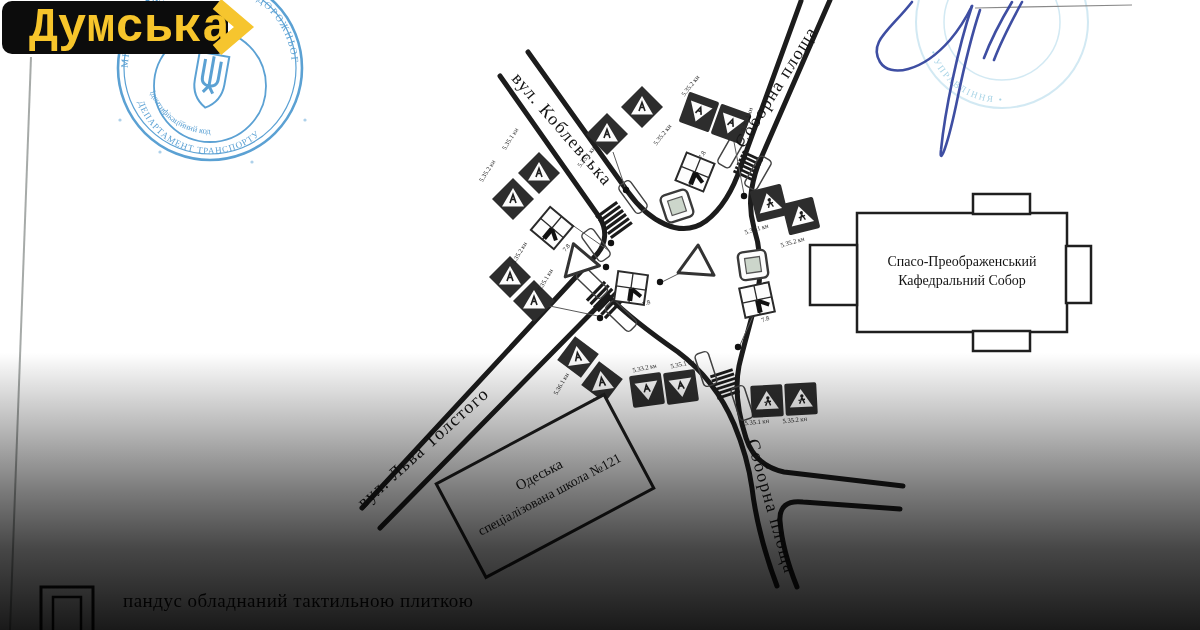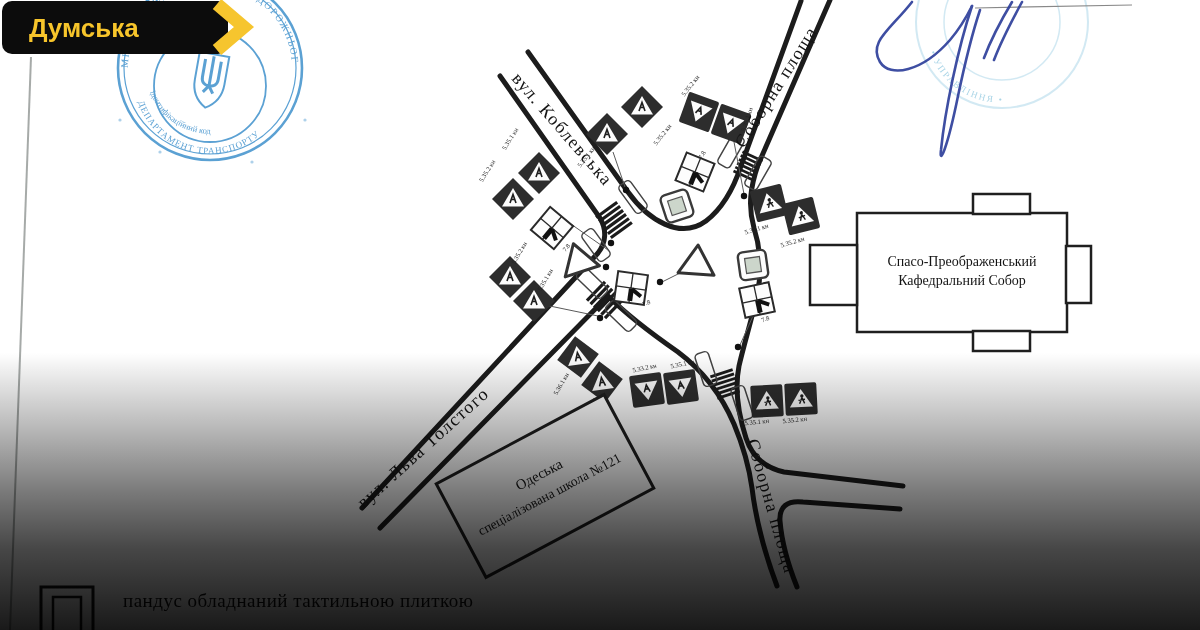--- a/index.html
+++ b/index.html
@@ -21,21 +21,21 @@
   .stampRtxt{fill:#8cc6de;font-family:"Liberation Serif",serif;}
   .sig{stroke:#2e3f9b;stroke-width:2.6;fill:none;stroke-linecap:round;}
   
   .fade{position:absolute;inset:0;z-index:20;pointer-events:none;
         background:linear-gradient(180deg,rgba(0,0,0,0) 0%,rgba(0,0,0,0) 56%,
         rgba(0,0,0,.28) 68%,rgba(0,0,0,.52) 78%,rgba(0,0,0,.72) 87%,rgba(0,0,0,.90) 100%);}
   
   .logo{position:absolute;left:2px;top:1px;width:226px;height:53px;background:#0c0c0c;
         border-radius:10px;z-index:30;display:flex;align-items:center;box-sizing:border-box;
         padding-left:27px;}
-  .logo span{font-family:Liberation Sans, sans-serif;font-weight:bold;font-size:26px;
+  .logo span{font-family:Liberation Mono, monospace;font-weight:bold;font-size:48px;
         color:#F7C52B;line-height:1;}
   .logo-arrow{position:absolute;left:212px;top:0;z-index:31;}
   
   .caption{position:absolute;left:38px;top:584px;z-index:10;display:flex;gap:27px;
         align-items:flex-start;}
   .caption span{font-size:19px;color:#101010;letter-spacing:.5px;margin-top:6px;
         font-family:"Liberation Serif",serif;}
 </style>
 </head>
 <body>

